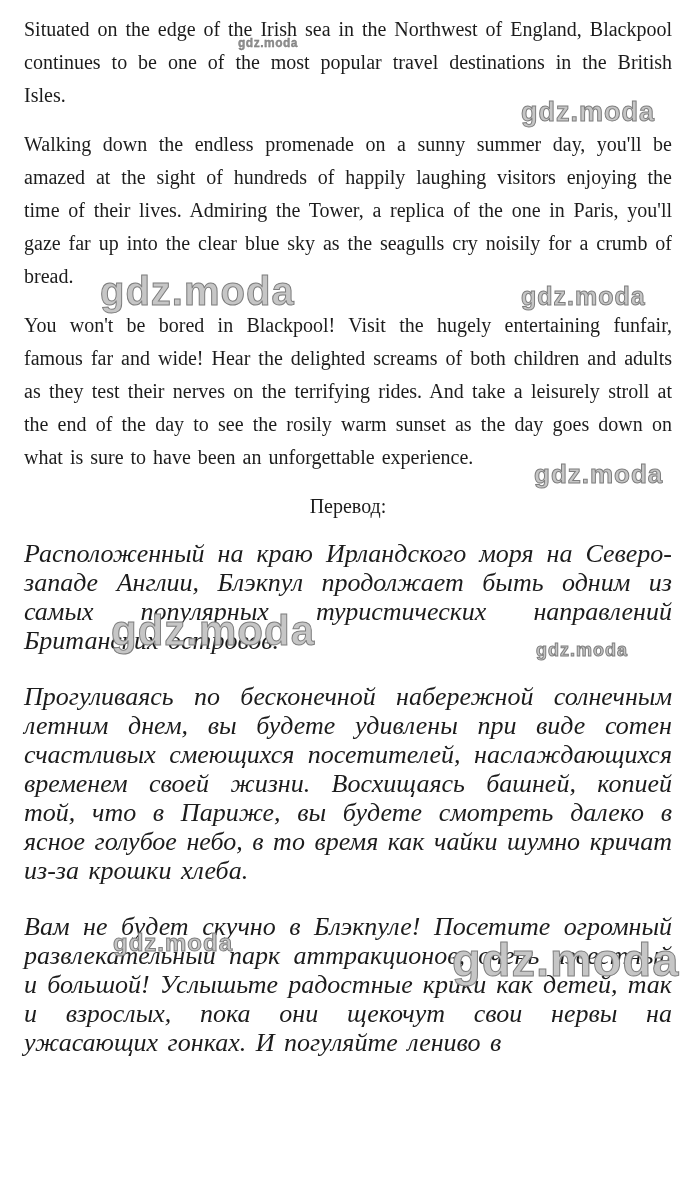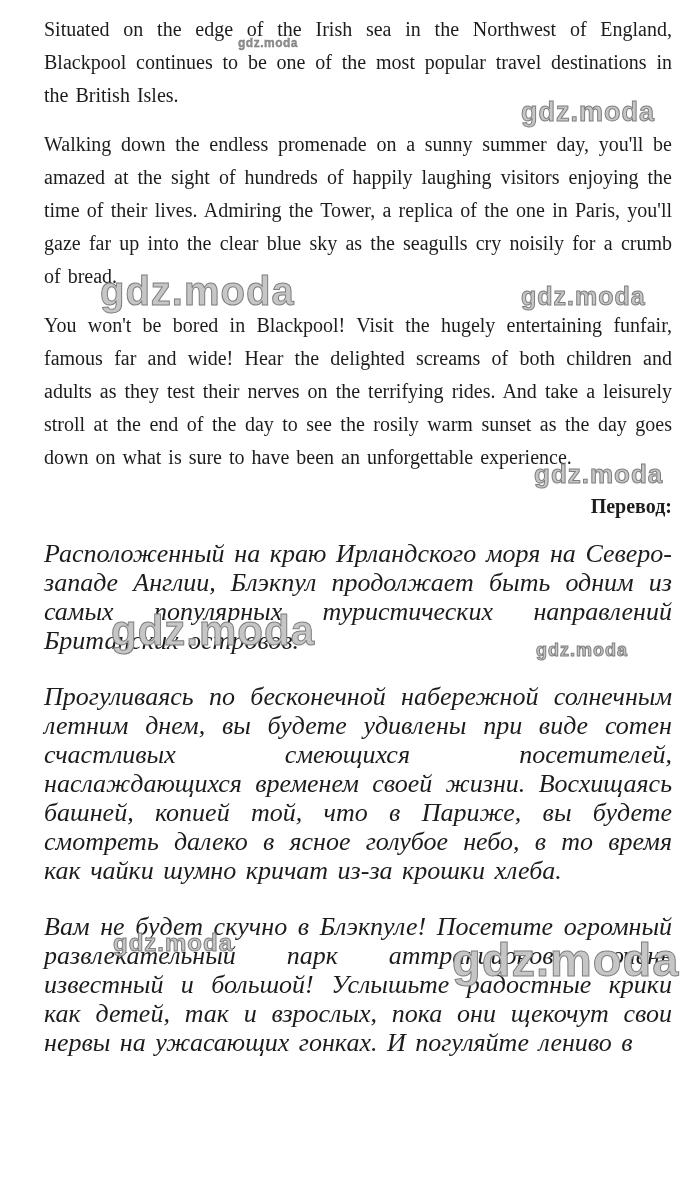--- a/index.html
+++ b/index.html
@@ -9,35 +9,35 @@
   }
   .page {
     position: relative;
     width: 700px;
     height: 1177px;
     background: #ffffff;
     overflow: hidden;
     font-family: "Liberation Serif", "DejaVu Serif", serif;
     color: #1c1c1c;
     box-sizing: border-box;
-    padding: 13px 28px 0 44px;
+    padding: 13px 28px 0 24px;
   }
   .en-paragraph {
     margin: 0 0 16px 0;
     font-size: 20px;
     line-height: 33px;
     text-align: justify;
     word-spacing: 2px;
   }
   .translate-label {
     margin: 14px 0 16px 0;
     font-size: 20px;
     line-height: 33px;
-    font-weight: bold;
-    text-align: right;
+    font-weight: normal;
+    text-align: center;
   }
   .ru-paragraph {
     margin: 0 0 27px 0;
     font-size: 26px;
     line-height: 29px;
     text-align: justify;
     font-style: italic;
     word-spacing: 3px;
   }
   

